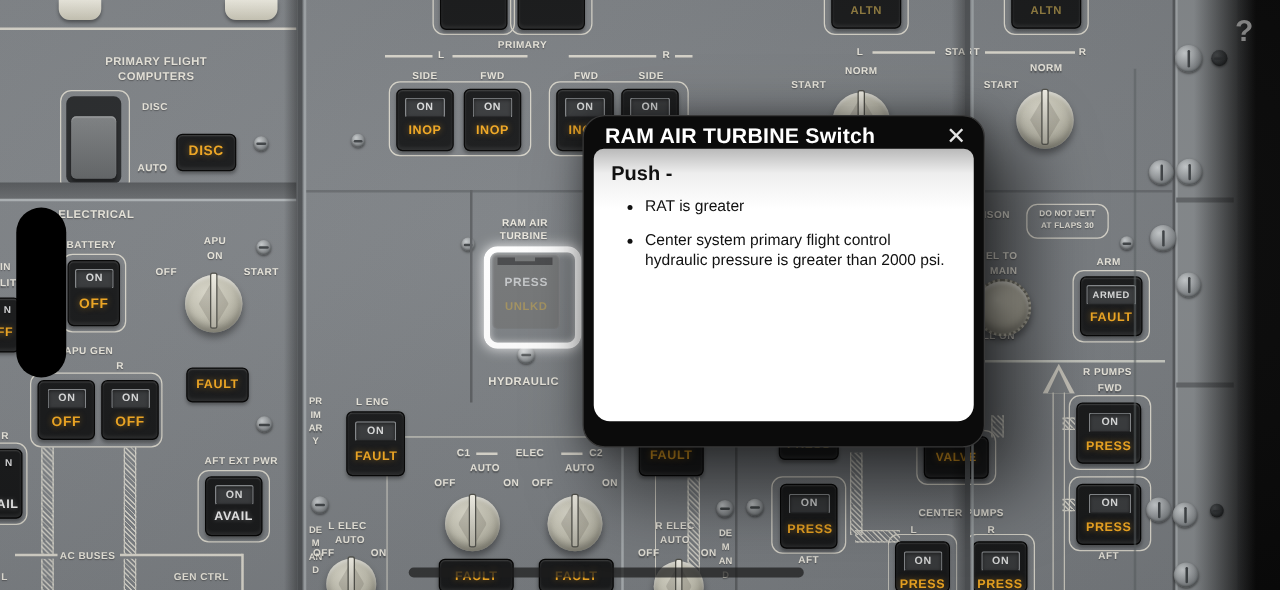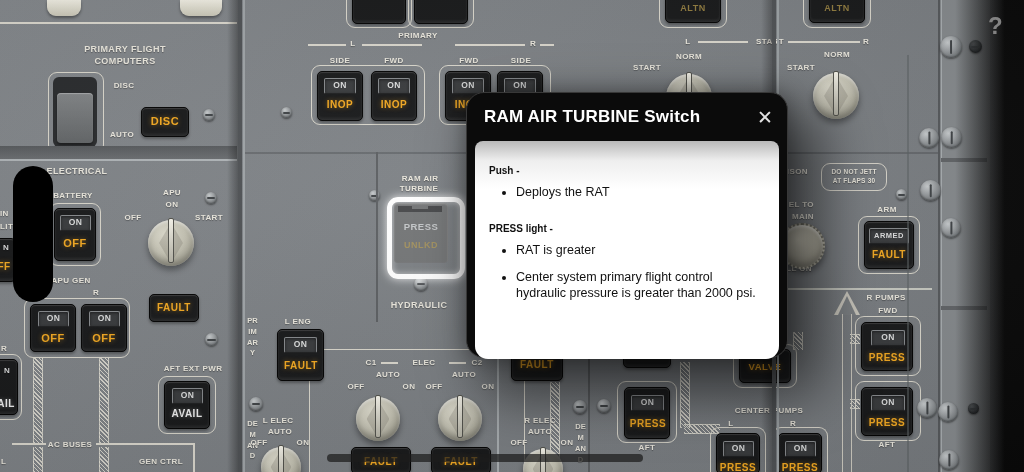--- a/index.html
+++ b/index.html
@@ -52,27 +52,27 @@
   .vl{position:absolute;background:#5a5d60;z-index:1;}
   .vt{position:absolute;width:11px;font:bold 7.5px "Liberation Sans",sans-serif;color:#eae7dd;
     line-height:10.8px;text-align:center;word-break:break-all;overflow:hidden;z-index:1;
     text-shadow:0 1px 1px rgba(0,0,0,.35);}
   .vignette{position:absolute;inset:0;pointer-events:none;z-index:3;
     background:radial-gradient(120% 95% at 45% 38%,rgba(255,255,255,.05),rgba(0,0,0,.10));}
   
   .popup{position:absolute;left:466px;top:92px;width:320px;height:264px;background:#0b0b0b;
     border-radius:18px;border:1px solid #383838;z-index:10;
     box-shadow:24px 28px 55px 10px rgba(0,0,0,.55),0 0 22px rgba(0,0,0,.35);}
-  .popup-head{display:flex;align-items:center;height:48px;padding:0 14px 0 17px;}
+  .popup-head{display:flex;align-items:flex-end;height:26px;padding:0 14px 0 17px;}
   .popup-title{flex:1;color:#fff;font:bold 17px "Liberation Sans",sans-serif;letter-spacing:.2px;}
   .popup-close{color:#e3e3e3;font-size:19px;line-height:19px;cursor:pointer;font-weight:400;}
   .popup-body{margin:0 8px 10px 8px;height:206px;border-radius:8px 8px 13px 13px;
     background:linear-gradient(180deg,#b9b9b9 0%,#eeeeee 9%,#ffffff 22%);
     color:#111;font:12.5px "Liberation Sans",sans-serif;padding:12px 18px 0 14px;overflow:hidden;}
-  .popup-body h3{margin:12px 0 4px 0;font-size:10px;}
+  .popup-body h3{margin:0 0 4px 0;font-size:16px;}
   .popup-body h3.second{margin-top:23px;}
   .popup-body ul{margin:8px 0 0 0;padding-left:27px;}
   .popup-body li{margin-bottom:11px;line-height:1.28;}
   .scrollbar{position:absolute;left:327px;top:454px;width:316px;height:8px;border-radius:4px;
     background:rgba(28,28,28,.72);z-index:6;}
   .blob{position:absolute;left:13px;top:166px;width:40px;height:136px;border-radius:20px;
     background:#000;z-index:5;}
   .ratring{position:absolute;left:387px;top:197px;width:68px;height:72px;border:5px solid #fff;
     border-radius:11px;box-shadow:0 0 10px rgba(255,255,255,.85),inset 0 0 6px rgba(255,255,255,.6);z-index:2;}
   .darkedge{position:absolute;top:0;bottom:0;left:955px;width:69px;z-index:3;
@@ -413,23 +413,19 @@
   <div class="scrollbar"></div>
 
   <div class="popup">
     <div class="popup-head">
       <div class="popup-title">RAM AIR TURBINE Switch</div>
       <div class="popup-close">✕</div>
     </div>
     <div class="popup-body">
       <h3>Push -</h3>
       <ul>
-        <li>Deploys the RAT</li>
-      </ul>
-      <h3 class="second">PRESS light -</h3>
-      <ul>
         <li>RAT is greater</li>
         <li>Center system primary flight control hydraulic pressure is greater than 2000 psi.</li>
       </ul>
     </div>
   </div>
 
 </div>
 
 </body></html>

